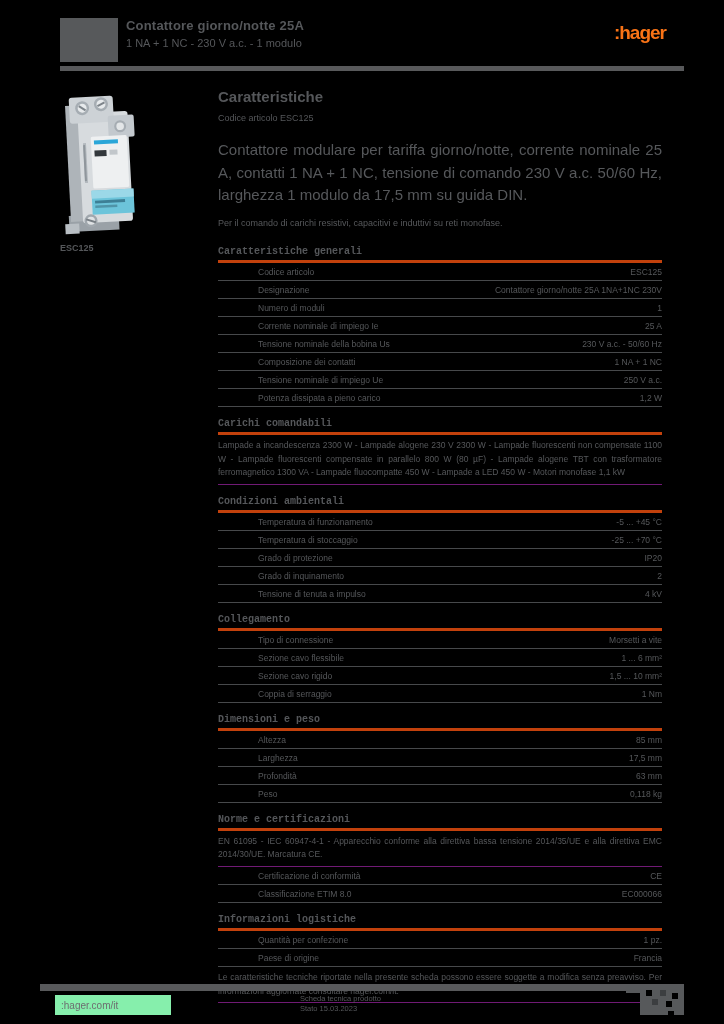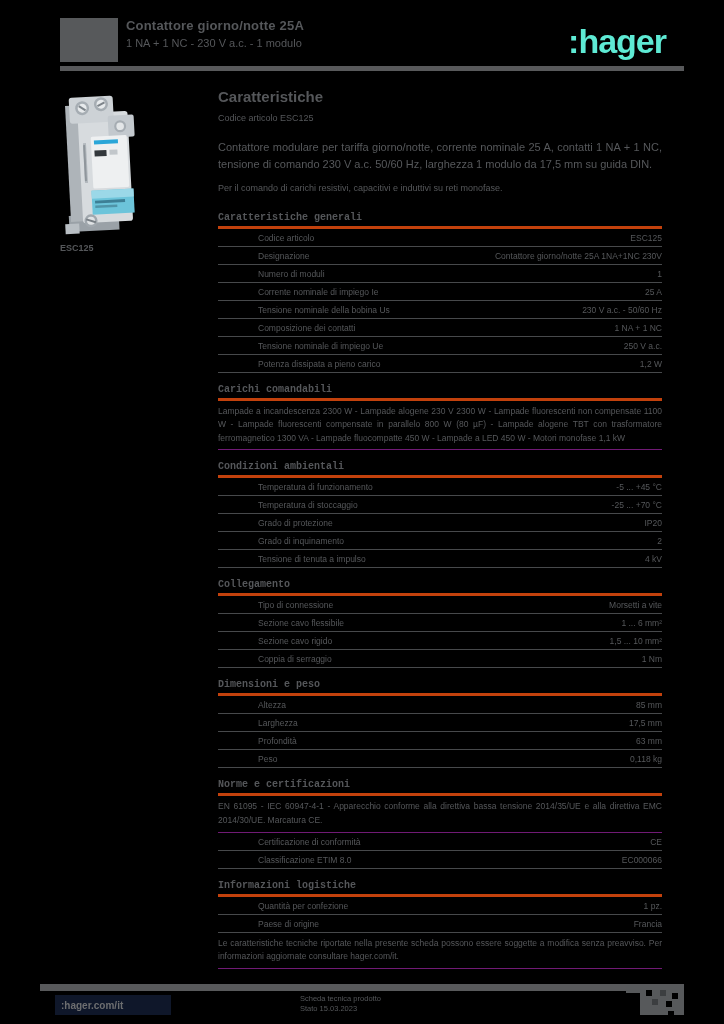--- a/index.html
+++ b/index.html
@@ -6,44 +6,44 @@
   body{
     width:724px;height:1024px;position:relative;overflow:hidden;
     background:#000;font-family:"Liberation Sans","DejaVu Sans",sans-serif;
     -webkit-font-smoothing:antialiased;
   }
   .abs{position:absolute;}
   
   .hdr-block{left:60px;top:18px;width:58px;height:44px;background:#57595b;}
   .hdr-title1{left:126px;top:18px;font-size:13px;font-weight:bold;color:#55575a;letter-spacing:.2px;}
   .hdr-title2{left:126px;top:37px;font-size:11px;color:#55575a;}
-  .logo{right:58px;top:22px;font-size:34px;font-weight:bold;color:#5eead4;letter-spacing:-1px;}
+  .logo{right:58px;top:22px;font-size:19px;font-weight:bold;color:#f97316;letter-spacing:-1px;}
   .hdr-rule{left:60px;top:66px;width:624px;height:5px;background:#58595b;}
   
   .photo{left:58px;top:86px;width:96px;height:152px;}
   .photo-caption{left:60px;top:243px;font-size:9px;color:#55575a;font-weight:bold;}
   
   .main{left:218px;top:88px;width:444px;color:#56585b;}
   .main-title{font-size:15px;font-weight:bold;color:#55575a;margin:0 0 8px 0;}
   .main-sub{font-size:9px;color:#55575a;margin:0 0 16px 0;}
-  .desc{font-size:11px;line-height:1.5;margin:0 0 10px 0;text-align:justify;}
+  .desc{font-size:15px;line-height:1.5;margin:0 0 10px 0;text-align:justify;}
   .note{font-size:9px;line-height:1.4;margin:0 0 6px 0;}
   .spec{width:100%;}
   .spec .sec{font-size:10px;font-weight:bold;color:#55575a;padding:11px 0 3px 0;border-bottom:3px solid #c2410c;font-family:Liberation Mono, monospace;}
   .spec .row{display:flex;justify-content:space-between;align-items:flex-end;
     border-bottom:1px solid #47494b;padding:4px 0 3px 0;font-size:8.5px;}
   .spec .row .lb{max-width:55%;color:#56585b;margin-left:40px;}
   .spec .row .vl{max-width:44%;text-align:right;color:#56585b;}
   .spec .para{font-size:8.5px;line-height:1.6;color:#56585b;border-bottom:1px solid #701a75;
     padding:4px 0 4px 0;text-align:justify;}
   
   .ftr-rule{left:40px;top:984px;width:644px;height:7px;background:#58595b;}
-  .ftr-site{left:55px;top:995px;width:116px;height:20px;background:#0f172a;
+  .ftr-site{left:55px;top:995px;width:116px;height:20px;background:#86efac;
     display:flex;align-items:center;padding-left:6px;box-sizing:border-box;
-    font-size:10px;font-weight:bold;color:#6d6e70;}
+    font-size:10px;font-weight:normal;color:#6d6e70;}
   .ftr-line1{left:300px;top:994px;font-size:7.5px;color:#55575a;}
   .ftr-line2{left:300px;top:1004px;font-size:7.5px;color:#55575a;}
   .qr{left:626px;top:985px;width:58px;height:30px;}
 </style>
 </head>
 <body>
 
 <div class="abs hdr-block"></div>
 <div class="abs hdr-title1">Contattore giorno/notte 25A</div>
 <div class="abs hdr-title2">1 NA + 1 NC - 230 V a.c. - 1 modulo</div>

